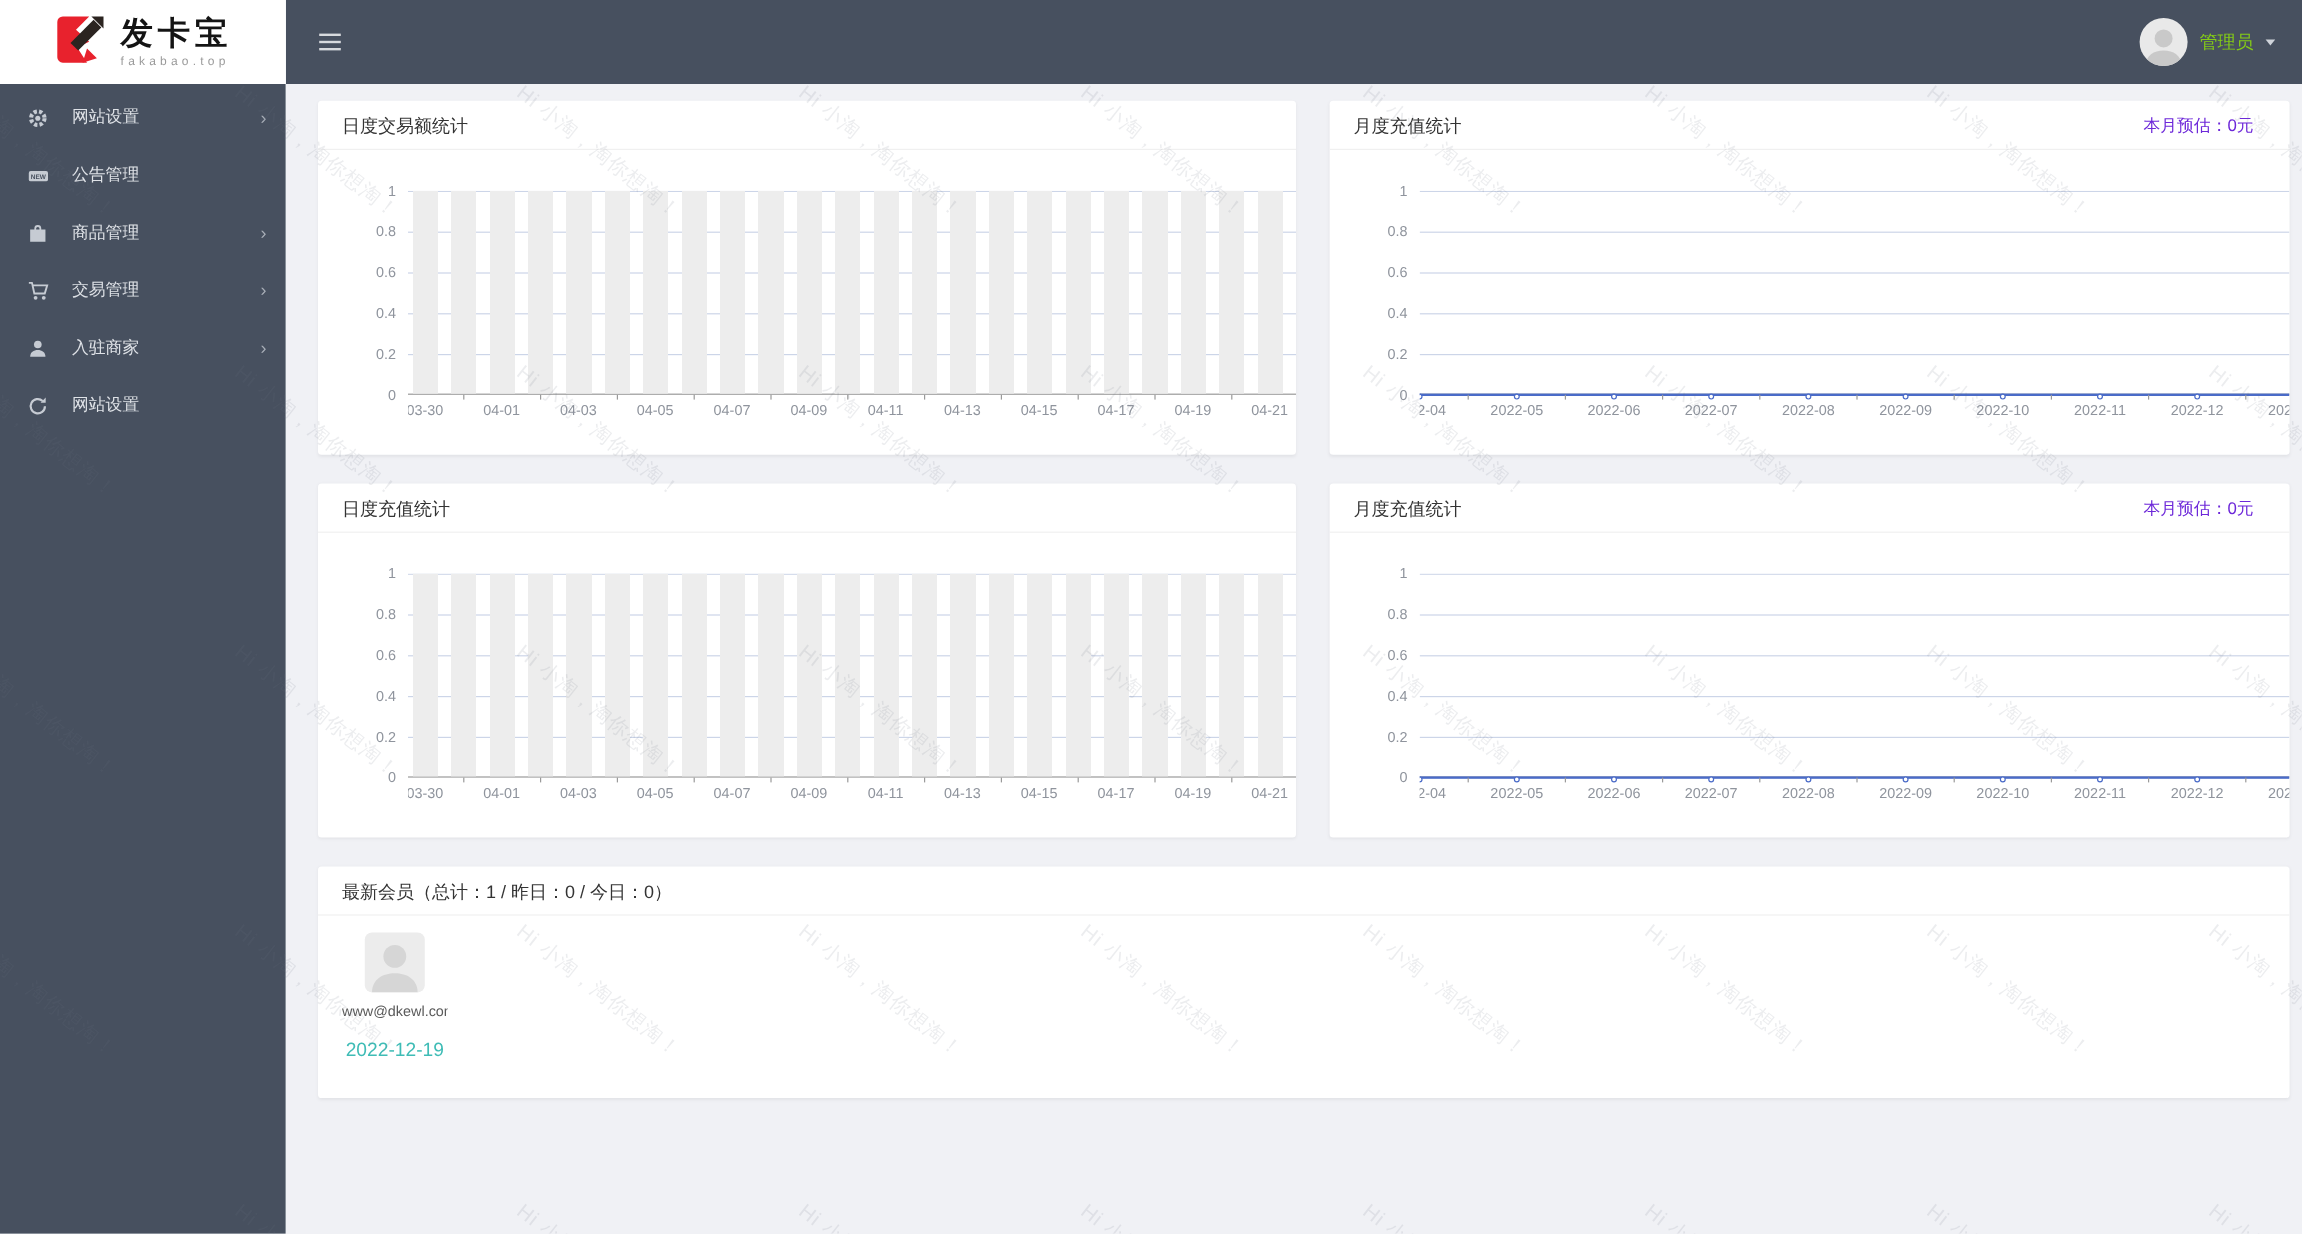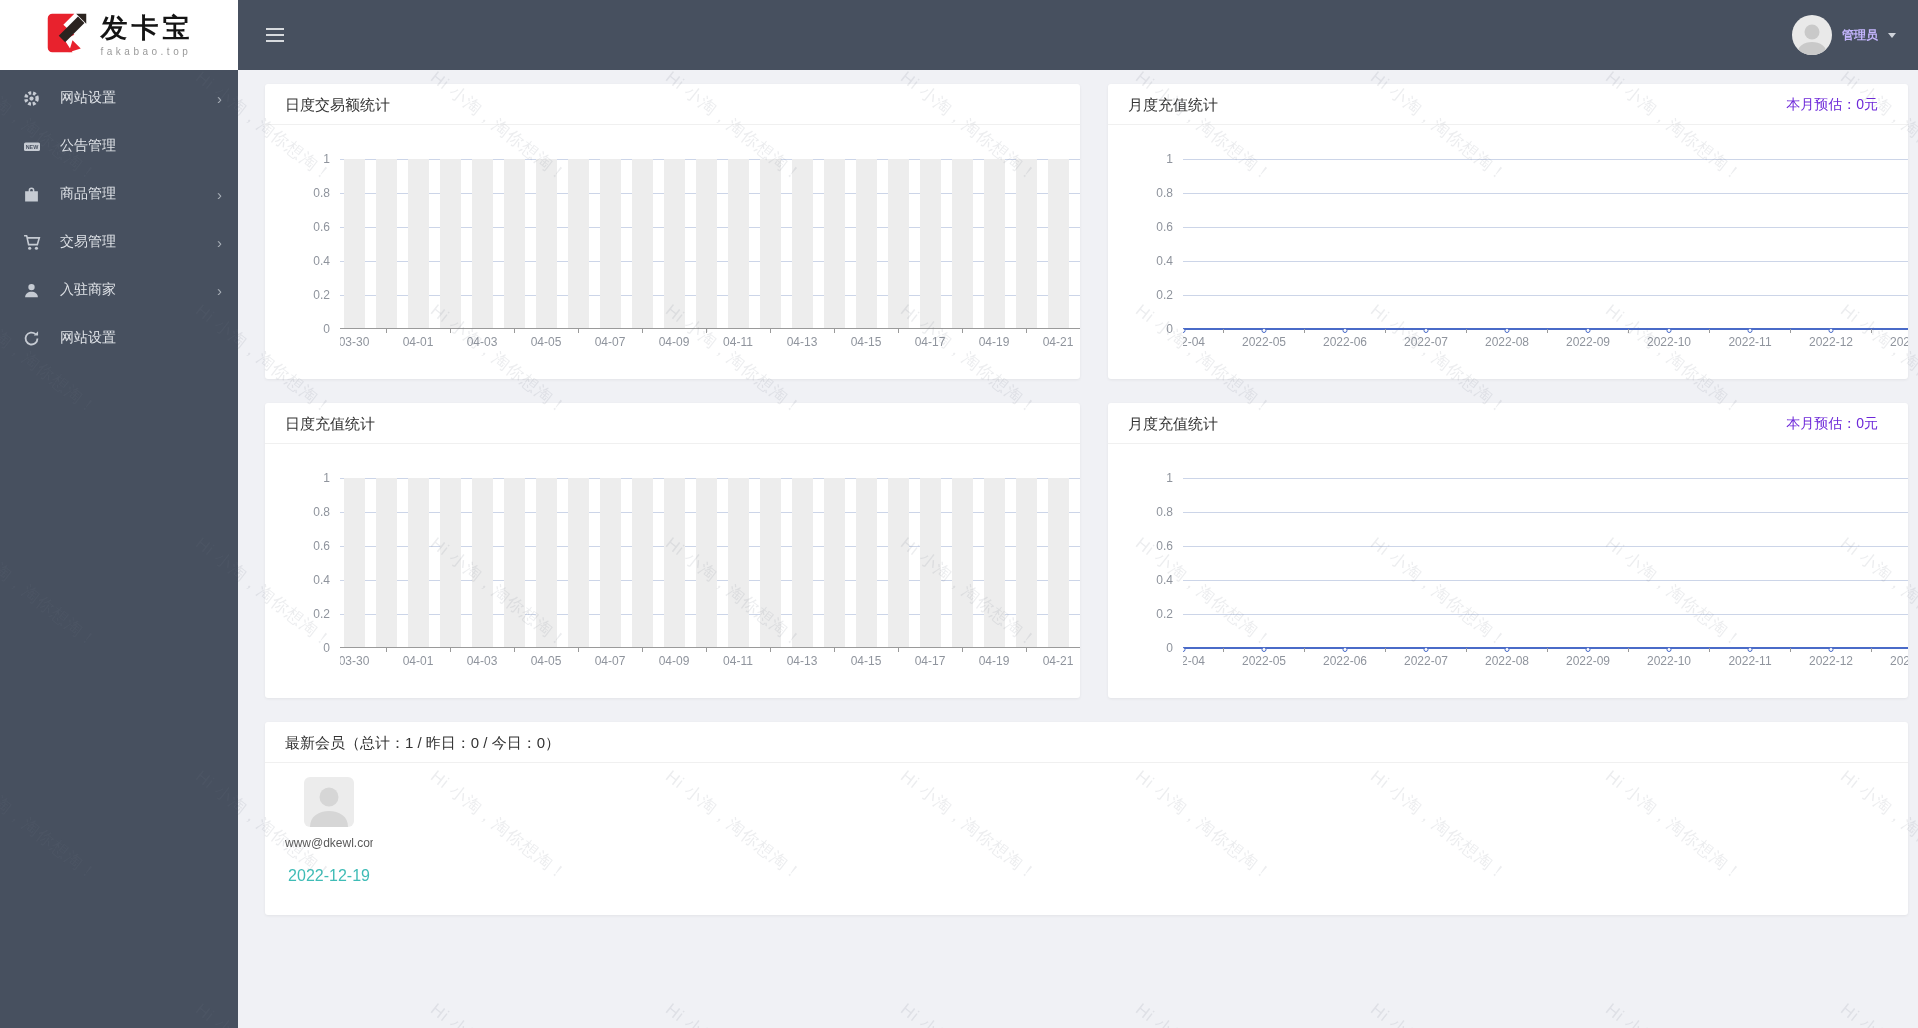--- a/index.html
+++ b/index.html
@@ -17,21 +17,21 @@
   .brand-name{ font-size:27px; font-weight:bold; color:#141414; letter-spacing:4px; line-height:30px;}
   .brand-domain{ font-size:10px; color:#9a9a9a; letter-spacing:3.5px; margin-top:3px;}
   .topbar{
     position:fixed; left:238px; right:0; top:0; height:70px; background:#47505f;
     display:flex; align-items:center; justify-content:space-between; padding:0 22px; z-index:9;
   }
   .hamburger{ display:flex; flex-direction:column; gap:4px; cursor:pointer; padding:6px;}
   .hamburger span{ width:18px; height:2px; background:#d7dade; display:block;}
   .user-box{ display:flex; align-items:center; gap:10px; cursor:pointer;}
   .avatar-circle{ width:40px; height:40px; border-radius:50%; background:#e9e9e9; overflow:hidden; display:flex; align-items:flex-end; justify-content:center;}
-  .user-name{ color:#c4b5fd; font-size:12px;font-weight:bold;}
+  .user-name{ color:#84cc16; font-size:15px;}
   .caret{ width:0; height:0; border-left:4px solid transparent; border-right:4px solid transparent; border-top:5px solid #cfd3da;}
   
   .sidebar{ position:fixed; left:0; top:70px; bottom:0; width:238px; background:#47505f; z-index:9; padding-top:4px;}
   .menu-item{ height:48px; display:flex; align-items:center; padding:0 16px 0 23px; color:#dfe2e7; font-size:14px; cursor:pointer;}
   .menu-item.active{ background:#525a69; color:#fff;}
   .menu-item .mi-icon{ width:20px; margin-right:17px; display:flex; align-items:center; color:#c6cbd3;}
   .menu-item .chev{ margin-left:auto; color:#a9afb8; font-size:15px; line-height:1;}
   
   .main{ position:absolute; left:253px; top:84px; right:10px;padding-left:12px; }
   .grid{ display:grid; grid-template-columns:815px minmax(0,1fr); gap:24px 28px; }

